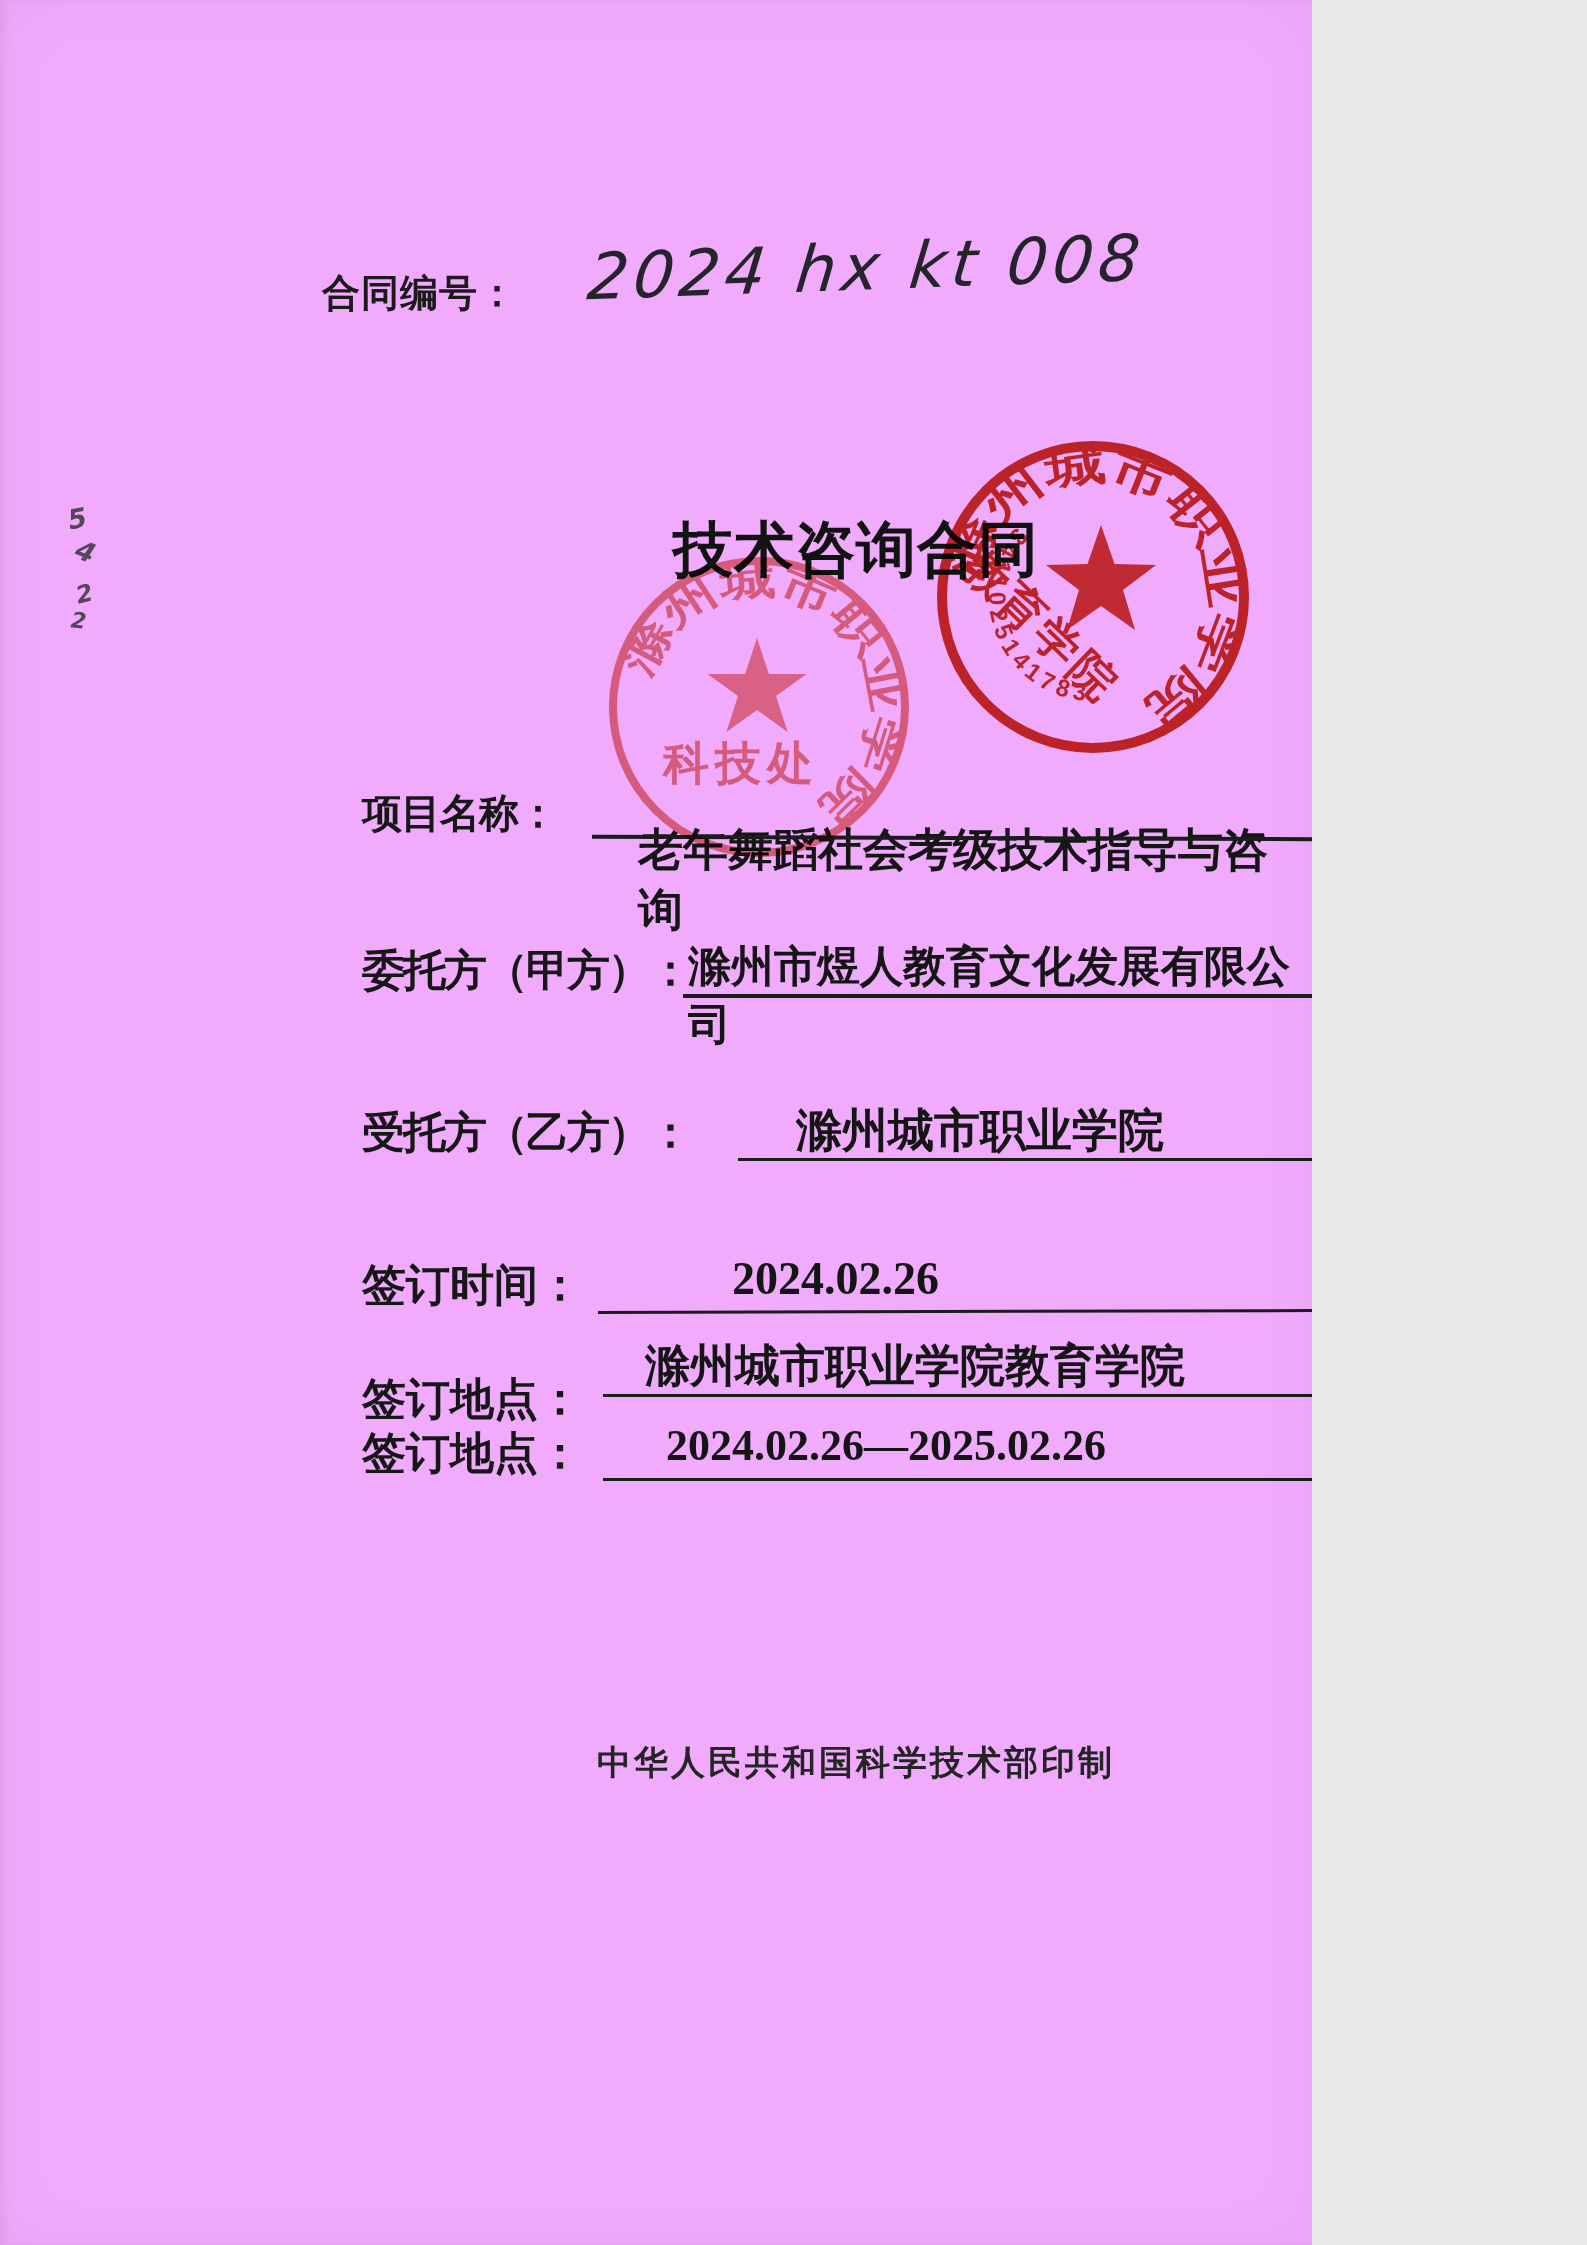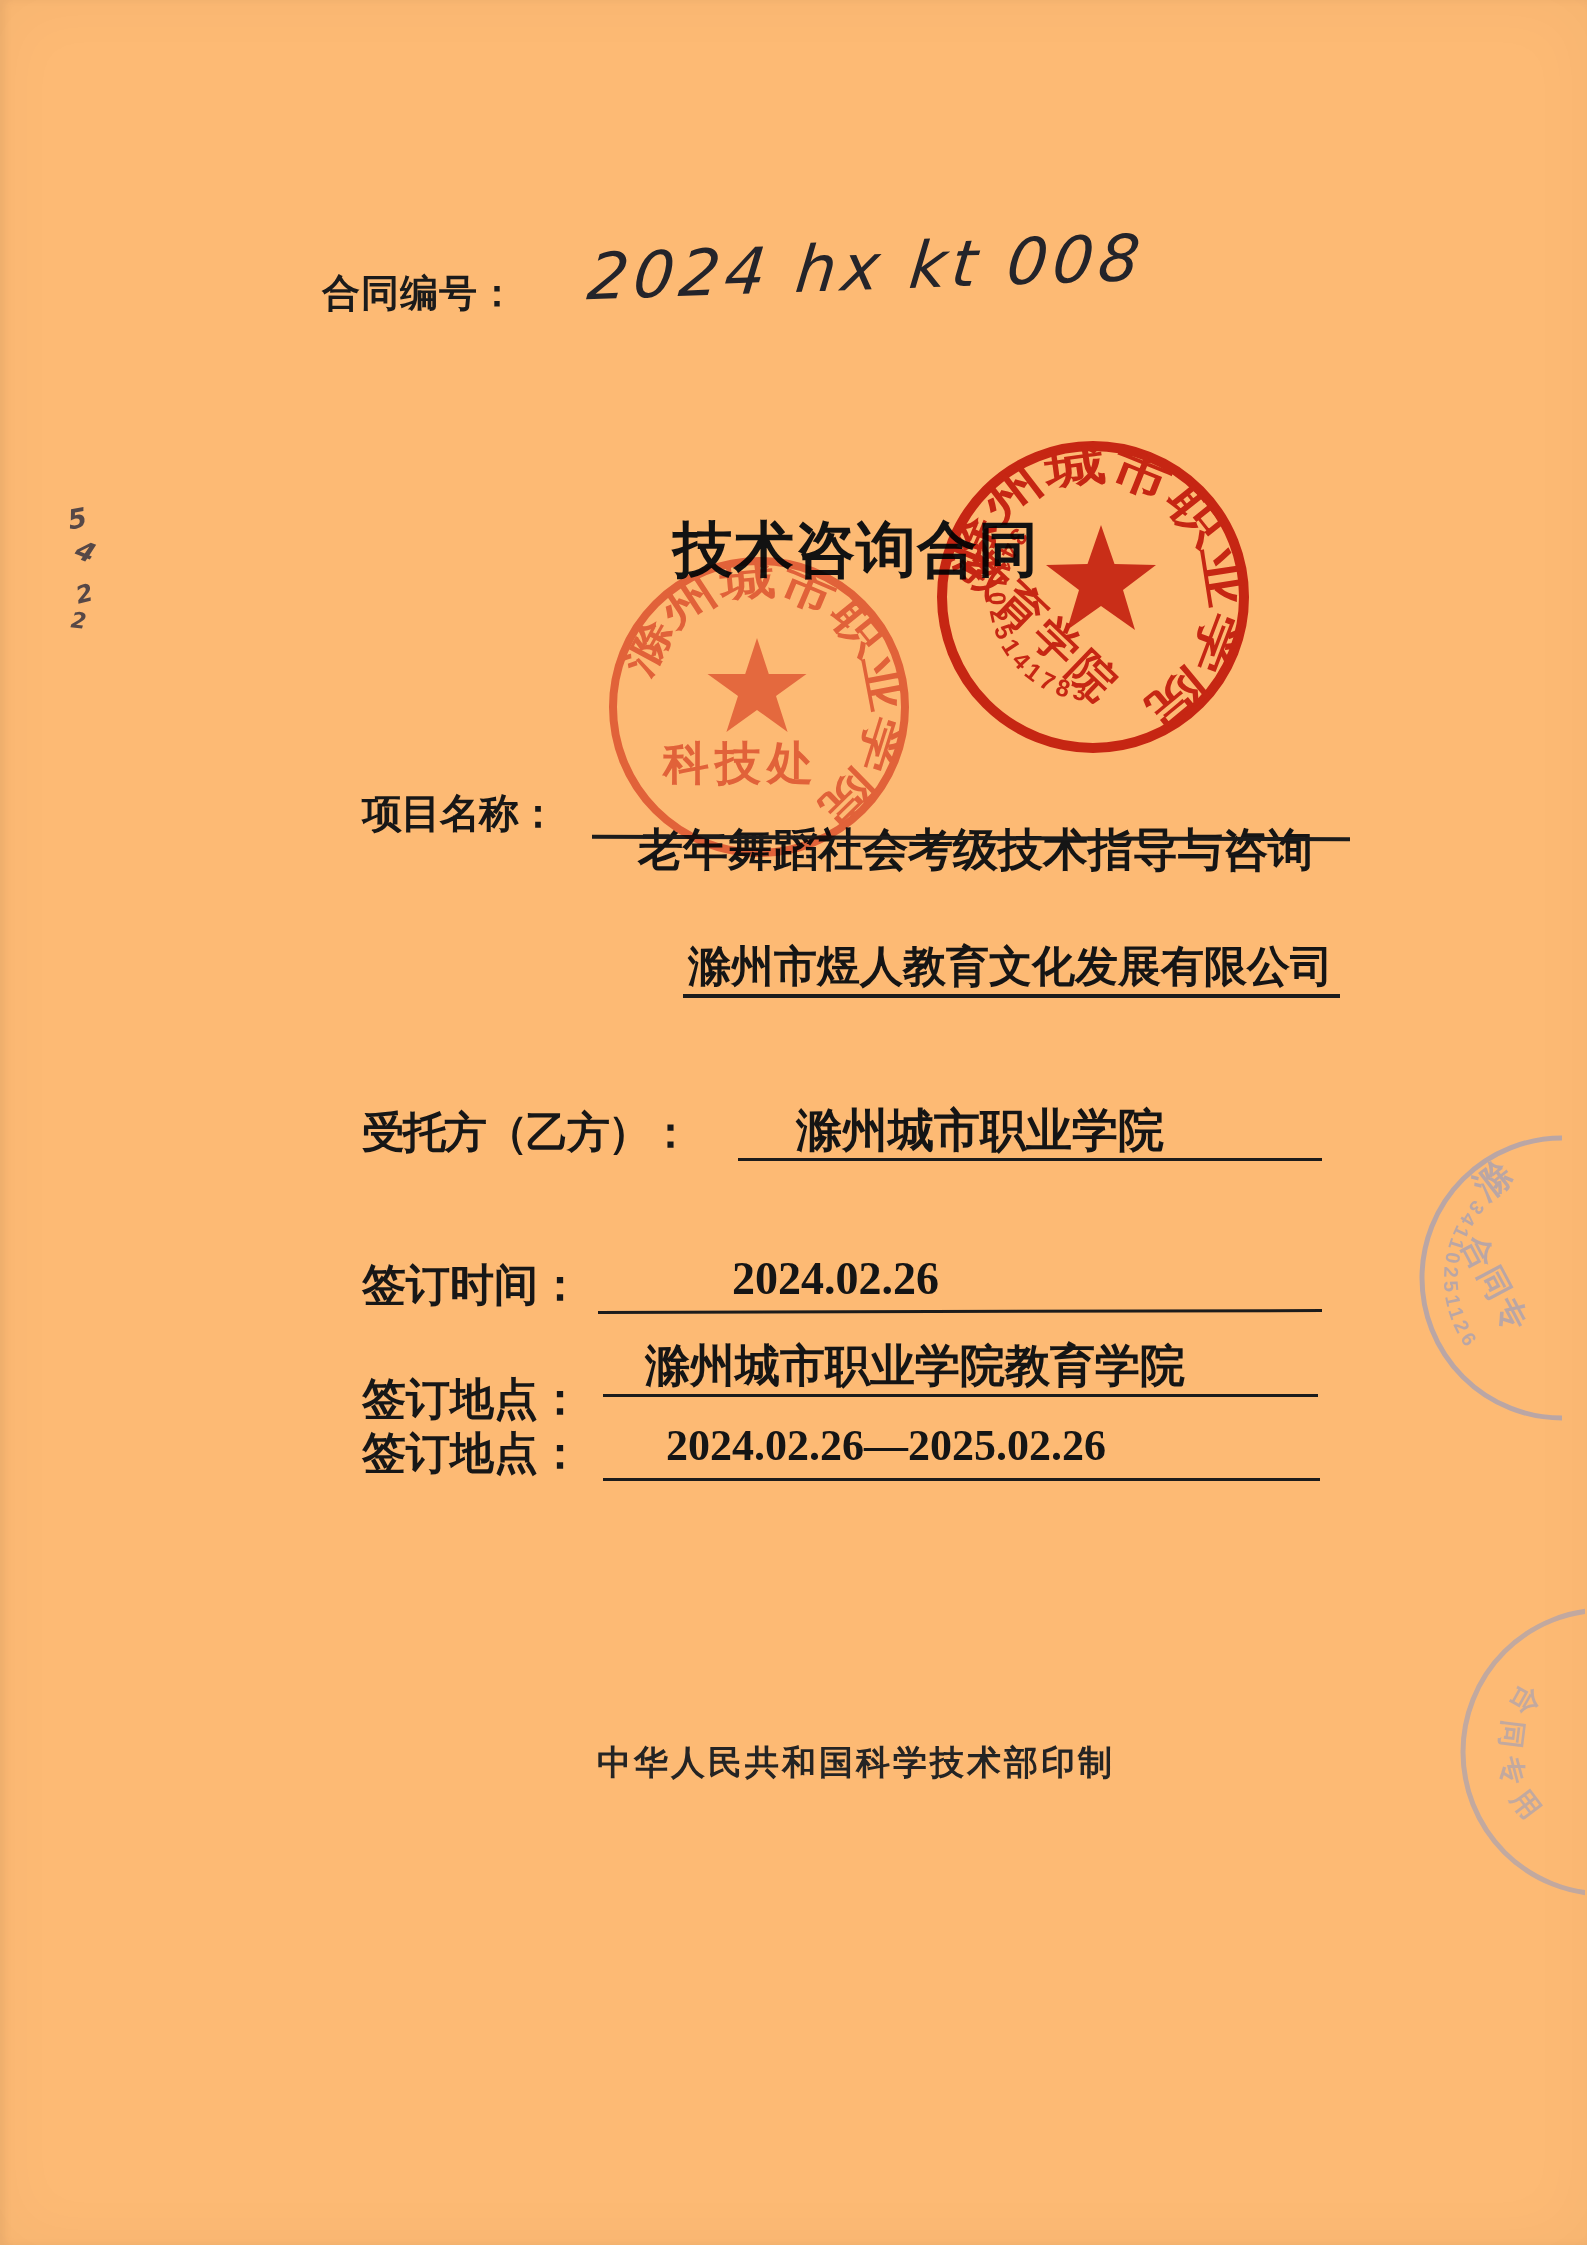--- a/index.html
+++ b/index.html
@@ -1,17 +1,17 @@
 <!DOCTYPE html>
 <html><head>
 <meta charset="utf-8">
 <style>
   html,body{margin:0;padding:0;background:#e9e9e7;}
   .page{
-    position:relative;width:1587px;height:2245px;background:#fdba74;overflow:hidden;
+    position:relative;width:1312px;height:2245px;background:#f0abfc;overflow:hidden;
     font-family:"Liberation Sans",sans-serif;color:#1b1b1b;
     box-shadow:inset 0 0 70px rgba(0,0,0,0.035), inset 5px 0 9px rgba(0,0,0,0.05);
   }
   .abs{position:absolute;}
   
   .contract-no-label{left:322px;top:268px;font-size:38px;font-weight:700;letter-spacing:1px;}
   .contract-no-value{
     left:592px;top:240px;font-size:64px;font-style:italic;letter-spacing:5px;color:#24242a;
     font-family:"DejaVu Sans",sans-serif;transform:rotate(-2deg) skewX(-8deg);transform-origin:left top;
   }
@@ -63,20 +63,21 @@
 
   <span class="abs contract-no-label">合同编号：</span>
   <span class="abs contract-no-value">2024 hx kt 008</span>
 
   <div class="abs doc-title">技术咨询合同</div>
 
   <span class="abs f-label lbl-1">项目名称：</span>
   <span class="abs f-value val-1">老年舞蹈社会考级技术指导与咨询</span>
   <div class="abs f-line line-1"></div>
 
+  <span class="abs f-label lbl-2">委托方（甲方）：</span>
   <span class="abs f-value val-2">滁州市煜人教育文化发展有限公司</span>
   <div class="abs f-line line-2"></div>
 
   <span class="abs f-label lbl-3">受托方（乙方）：</span>
   <span class="abs f-value val-3">滁州城市职业学院</span>
   <div class="abs f-line line-3"></div>
 
   <span class="abs f-label lbl-4">签订时间：</span>
   <span class="abs f-value val-4">2024.02.26</span>
   <div class="abs f-line line-4"></div>

